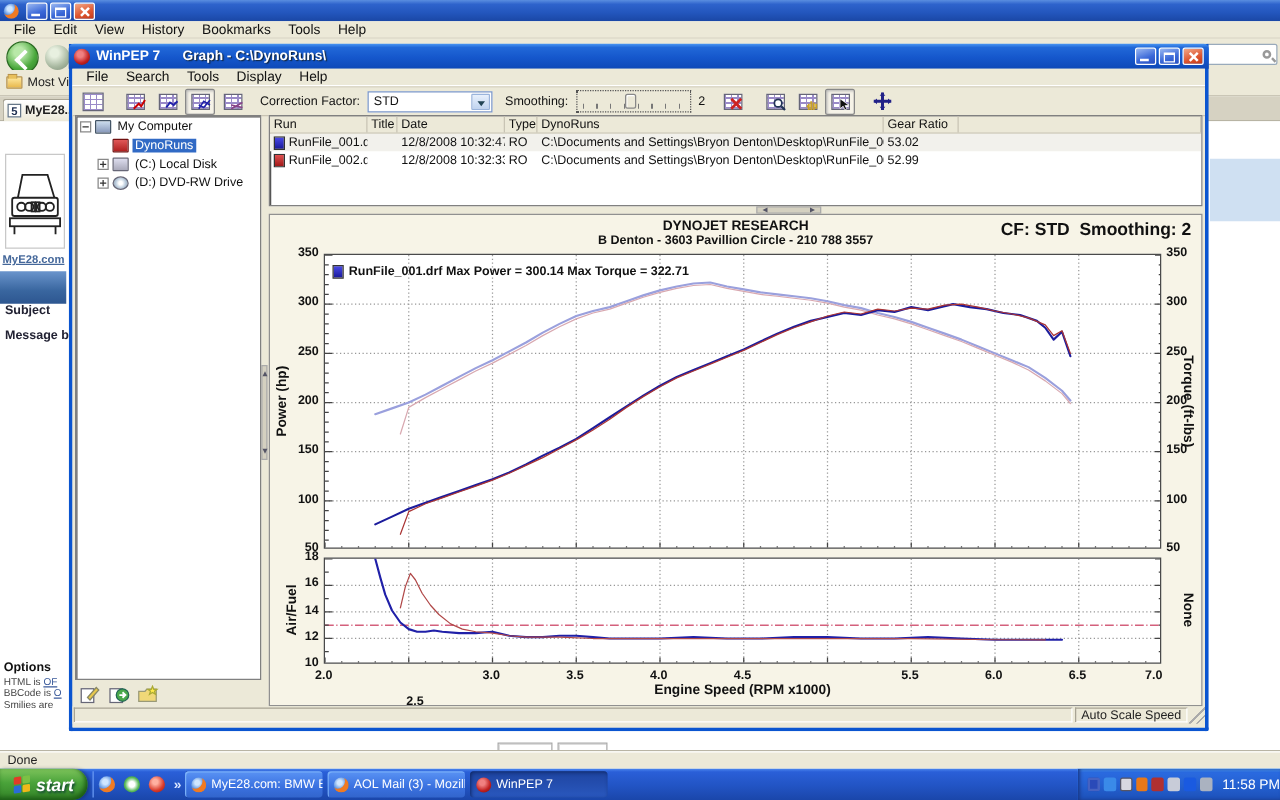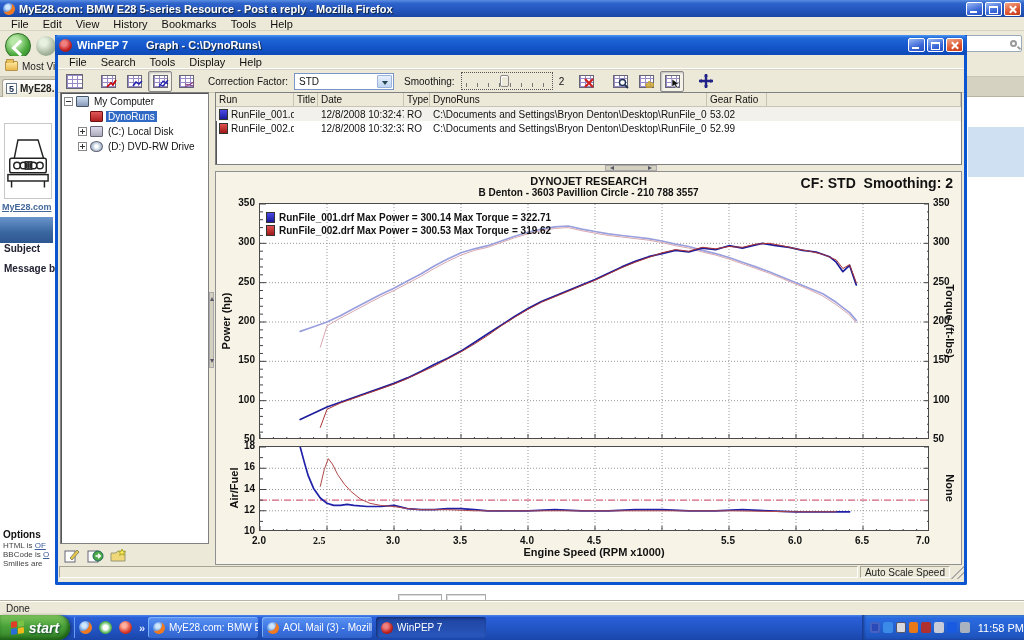--- a/index.html
+++ b/index.html
@@ -197,21 +197,20 @@
   .ti7{background:#1a5ae0;border-radius:50%}.ti8{background:#aab2c0;border-radius:50%}
   .clock{color:#fff;font-size:11px;margin-left:5px;white-space:nowrap}
 </style>
 </head>
 <body>
 
 <div id="screen">
 
   <div class="ff-titlebar">
     <span class="appico"></span>
-    <span class="title">MyE28.com: BMW E28 5-series Resource - Post a reply - Mozilla Firefox</span>
     <span class="wb">
         <i class="g-min"></i>
       </span>
     <span class="wb">
         <i class="g-max"></i>
       </span>
     <span class="wb close"><i class="g-close"></i></span>
   </div>
   <div class="ff-menubar">
     <span>File</span>
@@ -671,24 +670,20 @@
           <line x1="670" y1="0" x2="664" y2="0" stroke="#444"></line>
           <polyline points="40.2,0.0 44.2,14.9 48.2,28.7 53.6,41.4 60.3,51.0 67.0,56.3 73.7,58.4 80.4,58.4 87.1,57.4 93.8,58.4 107.2,59.5 120.6,59.5 134.0,58.4 147.4,61.6 160.8,62.7 174.2,62.7 187.6,61.6 201.0,61.6 214.4,62.7 227.8,63.8 241.2,63.8 268.0,63.8 294.8,62.7 321.6,63.8 348.4,63.8 375.2,62.7 402.0,62.7 428.8,63.8 455.6,63.8 482.4,62.7 509.2,63.8 536.0,64.8 562.8,64.8 589.6,64.8" fill="none" stroke="#2020a8" stroke-width="1.7" stroke-linejoin="round" stroke-linecap="round"></polyline>
           <polyline points="60.3,39.3 64.3,22.3 68.3,11.7 72.4,17.0 77.7,27.6 84.4,37.2 91.1,44.6 100.5,52.1 109.9,56.3 120.6,58.4 134.0,59.5 147.4,61.6 160.8,62.7 187.6,62.7 214.4,63.8 241.2,63.8 268.0,63.8 335.0,63.8 402.0,63.8 469.0,63.8 536.0,64.8 576.2,64.8" fill="none" stroke="#b04848" stroke-width="1" stroke-linejoin="round" stroke-linecap="round"></polyline>
         </svg>
 
       <div class="legend">
         <div class="lrow">
             <i class="lsw sw-blue"></i>
             <span>RunFile_001.drf Max Power = 300.14 Max Torque = 322.71</span>
           </div>
-        <div class="lrow">
-            <i class="lsw sw-red"></i>
-            <span>RunFile_002.drf Max Power = 300.53 Max Torque = 319.62</span>
-          </div>
       </div>
 
       <div class="vlabel" style="left:10px;top:149px;transform:translate(-50%,-50%) rotate(-90deg)">Power (hp)</div>
       <div class="vlabel" style="left:734px;top:149px;transform:translate(-50%,-50%) rotate(90deg)">Torque (ft-lbs)</div>
       <div class="vlabel" style="left:18px;top:316px;transform:translate(-50%,-50%) rotate(-90deg)">Air/Fuel</div>
       <div class="vlabel" style="left:734px;top:316px;transform:translate(-50%,-50%) rotate(90deg)">None</div>
       <div class="x-axis-title">Engine Speed (RPM x1000)</div>
     <span class="tick-label" style="left: 9px; top: 25px; width: 30px; text-align: right;">350</span>
         <span class="tick-label" style="left: 717px; top: 25px; width: 30px; text-align: left;">350</span>
         <span class="tick-label" style="left: 9px; top: 64.3333px; width: 30px; text-align: right;">300</span>
@@ -702,21 +697,21 @@
         <span class="tick-label" style="left: 9px; top: 221.667px; width: 30px; text-align: right;">100</span>
         <span class="tick-label" style="left: 717px; top: 221.667px; width: 30px; text-align: left;">100</span>
         <span class="tick-label" style="left: 9px; top: 261px; width: 30px; text-align: right;">50</span>
         <span class="tick-label" style="left: 717px; top: 261px; width: 30px; text-align: left;">50</span>
         <span class="tick-label" style="left: 9px; top: 268px; width: 30px; text-align: right;">18</span>
         <span class="tick-label" style="left: 9px; top: 289.25px; width: 30px; text-align: right;">16</span>
         <span class="tick-label" style="left: 9px; top: 310.5px; width: 30px; text-align: right;">14</span>
         <span class="tick-label" style="left: 9px; top: 331.75px; width: 30px; text-align: right;">12</span>
         <span class="tick-label" style="left: 9px; top: 353px; width: 30px; text-align: right;">10</span>
         <span class="tick-label" style="left: 30px; top: 363px; width: 26px; text-align: center;">2.0</span>
-        <span class="tick-label" style="left: 97px; top: 363px; width: 26px; text-align: left; font-family: Liberation Serif, serif;">2.5</span>
+        <span class="tick-label" style="left: 97px; top: 384px; width: 26px; text-align: right;">2.5</span>
         <span class="tick-label" style="left: 164px; top: 363px; width: 26px; text-align: center;">3.0</span>
         <span class="tick-label" style="left: 231px; top: 363px; width: 26px; text-align: center;">3.5</span>
         <span class="tick-label" style="left: 298px; top: 363px; width: 26px; text-align: center;">4.0</span>
         <span class="tick-label" style="left: 365px; top: 363px; width: 26px; text-align: center;">4.5</span>
         <span class="tick-label" style="left: 432px; top: 363px; width: 26px; text-align: center; margin-top: 46px;">5.0</span>
         <span class="tick-label" style="left: 499px; top: 363px; width: 26px; text-align: center;">5.5</span>
         <span class="tick-label" style="left: 566px; top: 363px; width: 26px; text-align: center;">6.0</span>
         <span class="tick-label" style="left: 633px; top: 363px; width: 26px; text-align: center;">6.5</span>
         <span class="tick-label" style="left: 700px; top: 363px; width: 26px; text-align: left;">7.0</span>
       </div>

